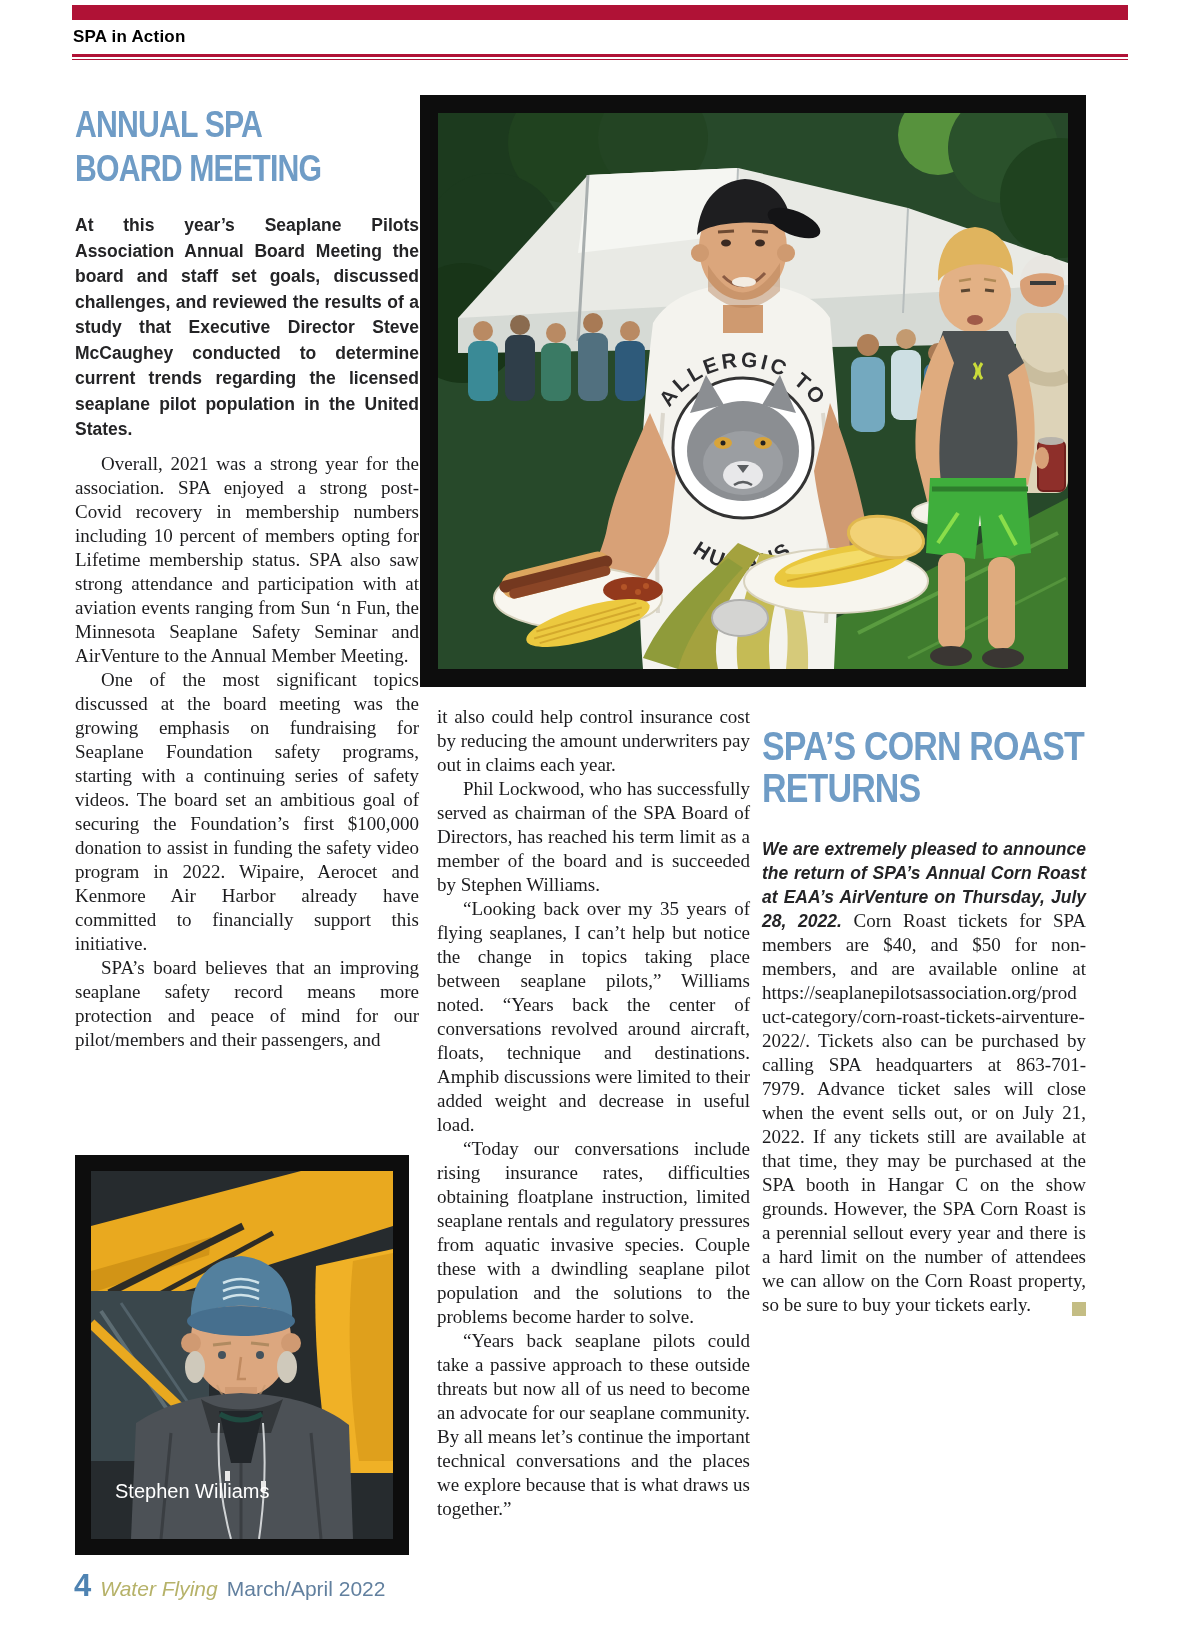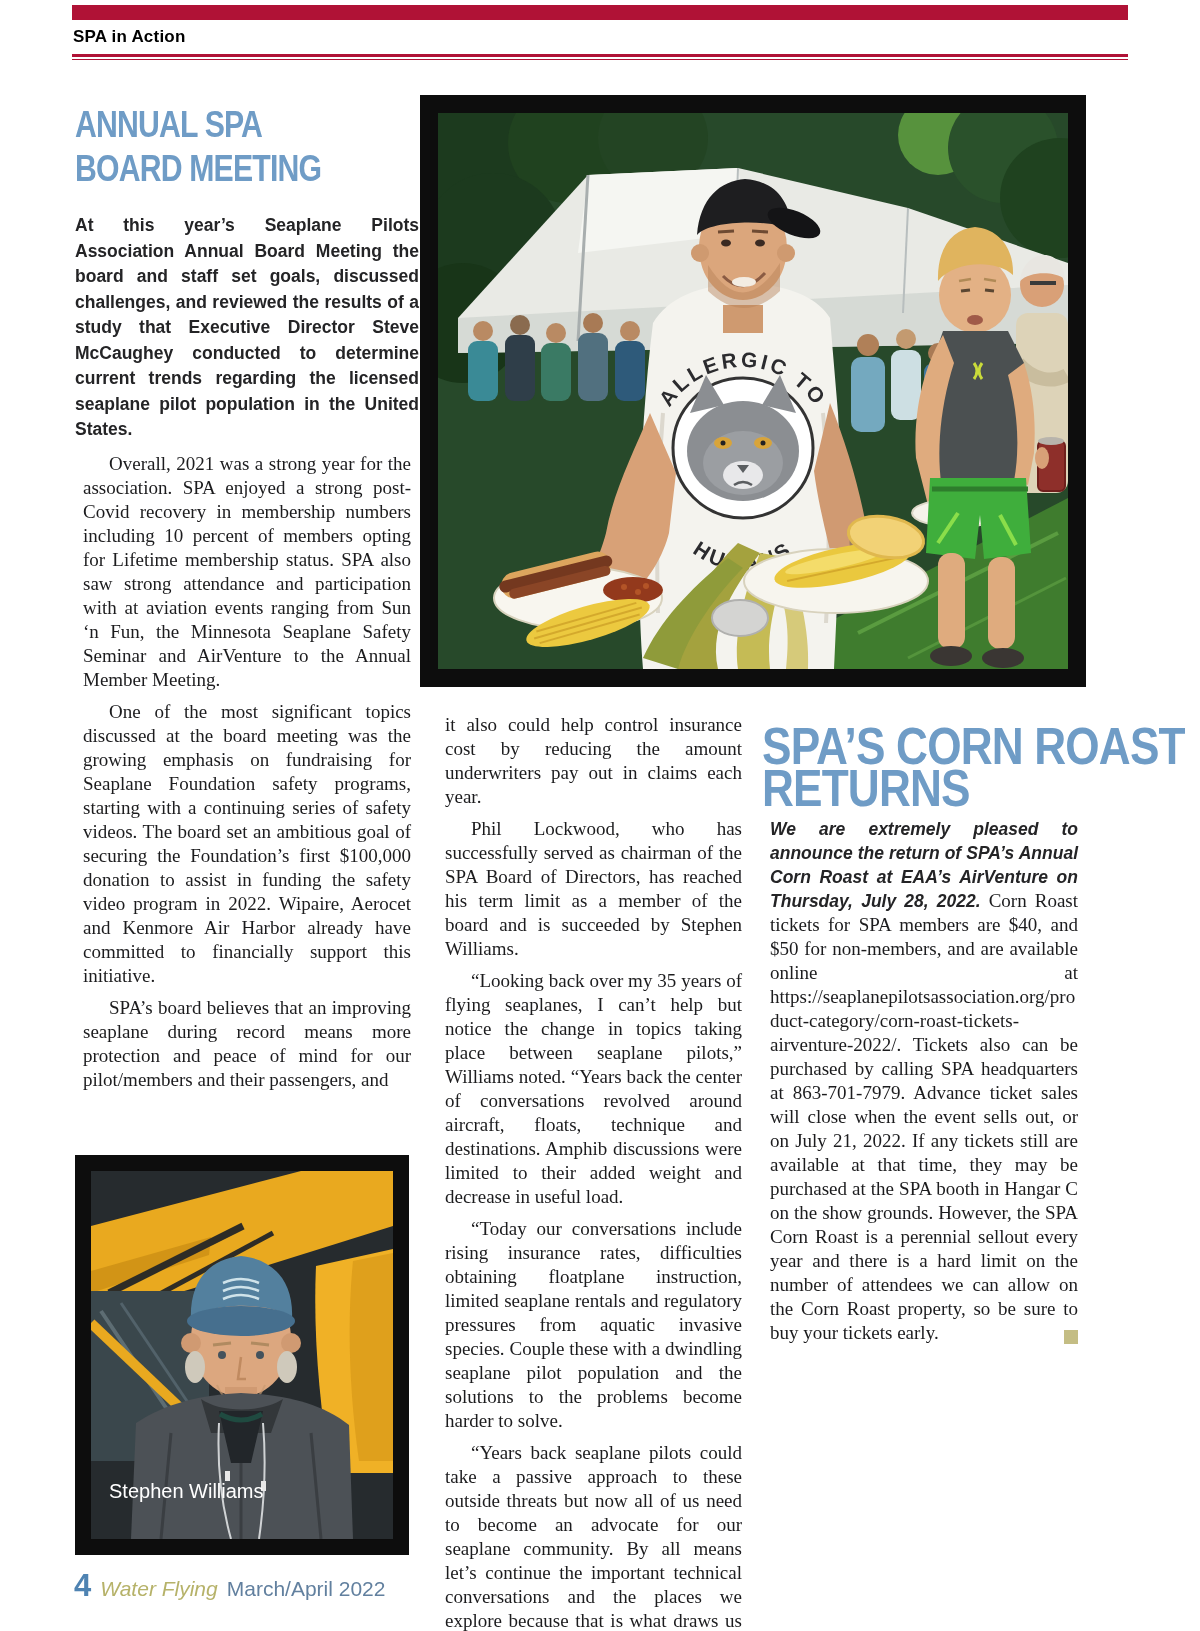--- a/index.html
+++ b/index.html
@@ -12,39 +12,39 @@
   .kicker{position:absolute;left:73px;top:27px;font-size:17px;font-weight:700;color:#000000;letter-spacing:.2px;}
   .rule{position:absolute;left:72px;top:54px;width:1056px;height:2px;border-top:3px solid #b01236;border-bottom:1px solid #b01236;}
 
   .col{position:absolute;}
   #col-left{left:75px;top:103px;width:344px;}
   #col-mid{left:437px;top:705px;width:313px;}
   #col-right{left:762px;top:705px;width:324px;}
 
   .headline{color:#6f9cc6;font-weight:700;font-size:36px;line-height:44px;margin:0 0 22px 0;}
   .headline span{display:block;transform:scaleX(.84);transform-origin:0 50%;letter-spacing:-1px;white-space:nowrap;}
-  .headline2{color:#6f9cc6;font-weight:700;font-size:52px;line-height:42px;margin:20px 0 8px 0;}
+  .headline2{color:#6f9cc6;font-weight:700;font-size:40px;line-height:42px;margin:20px 0 28px 0;}
   .headline2 span{display:block;transform:scaleX(.85);transform-origin:0 50%;letter-spacing:-1px;white-space:nowrap;}
 
   .lead{font-weight:700;font-size:17.5px;line-height:25.5px;color:#242426;text-align:justify;margin:0 0 9px 0;}
   .lead-inline{font-family:"Liberation Sans","DejaVu Sans",sans-serif;font-weight:700;font-size:17.5px;color:#242426;font-style:italic;}
   .serif{font-family:"Liberation Serif","DejaVu Serif",serif;font-size:19px;line-height:24px;
-         color:#1c1c1e;text-align:justify;margin:8px;hyphens:auto;}
+         color:#1c1c1e;text-align:justify;margin:0;hyphens:auto;}
   .serif.indent{text-indent:26px;}
   .break{overflow-wrap:anywhere;}
   .end-marker{float:right;width:14px;height:14px;background:#c4bd84;margin-top:9px;}
 
   .photo-frame{position:absolute;background:#0d0d0d;}
   #photo-main{left:420px;top:95px;width:666px;height:592px;}
   #photo-main svg{position:absolute;left:18px;top:18px;display:block;}
   #photo-sw{left:75px;top:1155px;width:334px;height:400px;}
   #photo-sw svg{position:absolute;left:16px;top:16px;display:block;}
   .photo-caption{position:absolute;left:38px;top:152px;width:158px;color:#fff;
     font-size:17.5px;line-height:28px;font-weight:400;}
-  .sw-caption{position:absolute;left:34px;bottom:52px;color:#fff;font-size:20px;}
+  .sw-caption{position:absolute;left:40px;bottom:52px;color:#fff;font-size:20px;}
 
   #footer{position:absolute;left:74px;top:1568px;display:flex;align-items:baseline;gap:9px;}
   .pg-num{font-size:31px;font-weight:700;color:#4f83b2;}
   .mag{font-style:italic;font-size:21px;color:#b6b269;}
   .issue{font-size:21px;color:#62809f;}
 
   .shirt-arc{font-family:"Liberation Sans","DejaVu Sans",sans-serif;font-weight:700;
     font-size:21px;letter-spacing:3px;fill:#2b2b2e;text-anchor:middle;}
 </style>
 </head>
@@ -55,21 +55,21 @@
 <div class="rule"></div>
 
 <div class="col" id="col-left">
   <h1 class="headline">
       <span>ANNUAL SPA</span>
       <span>BOARD MEETING</span>
     </h1>
   <p class="lead">At this year’s Seaplane Pilots Association Annual Board Meeting the board and staff set goals, discussed challenges, and reviewed the results of a study that Executive Director Steve McCaughey conducted to determine current trends regarding the licensed seaplane pilot population in the United States.</p>
   <p class="serif indent">Overall, 2021 was a strong year for the association. SPA enjoyed a strong post-Covid recovery in membership numbers including 10 percent of members opting for Lifetime membership status. SPA also saw strong attendance and participation with at aviation events ranging from Sun ‘n Fun, the Minnesota Seaplane Safety Seminar and AirVenture to the Annual Member Meeting.</p>
   <p class="serif indent">One of the most significant topics discussed at the board meeting was the growing emphasis on fundraising for Seaplane Foundation safety programs, starting with a continuing series of safety videos. The board set an ambitious goal of securing the Foundation’s first $100,000 donation to assist in funding the safety video program in 2022. Wipaire, Aerocet and Kenmore Air Harbor already have committed to financially support this initiative.</p>
-  <p class="serif indent">SPA’s board believes that an improving seaplane during record means more protection and peace of mind for our pilot/members and their passengers, and</p>
+  <p class="serif indent">SPA’s board believes that an improving seaplane safety record means more protection and peace of mind for our pilot/members and their passengers, and</p>
 </div>
 
 <div class="photo-frame" id="photo-main">
   <svg width="630" height="556" viewBox="0 0 630 556">
     <defs>
       <path id="arcTop" d="M 219 340 A 86 86 0 0 1 391 340"></path>
       <path id="arcBottom" d="M 227 395 A 80 80 0 0 0 383 395"></path>
     </defs>
 
     <rect width="630" height="556" fill="#27492a"></rect>

